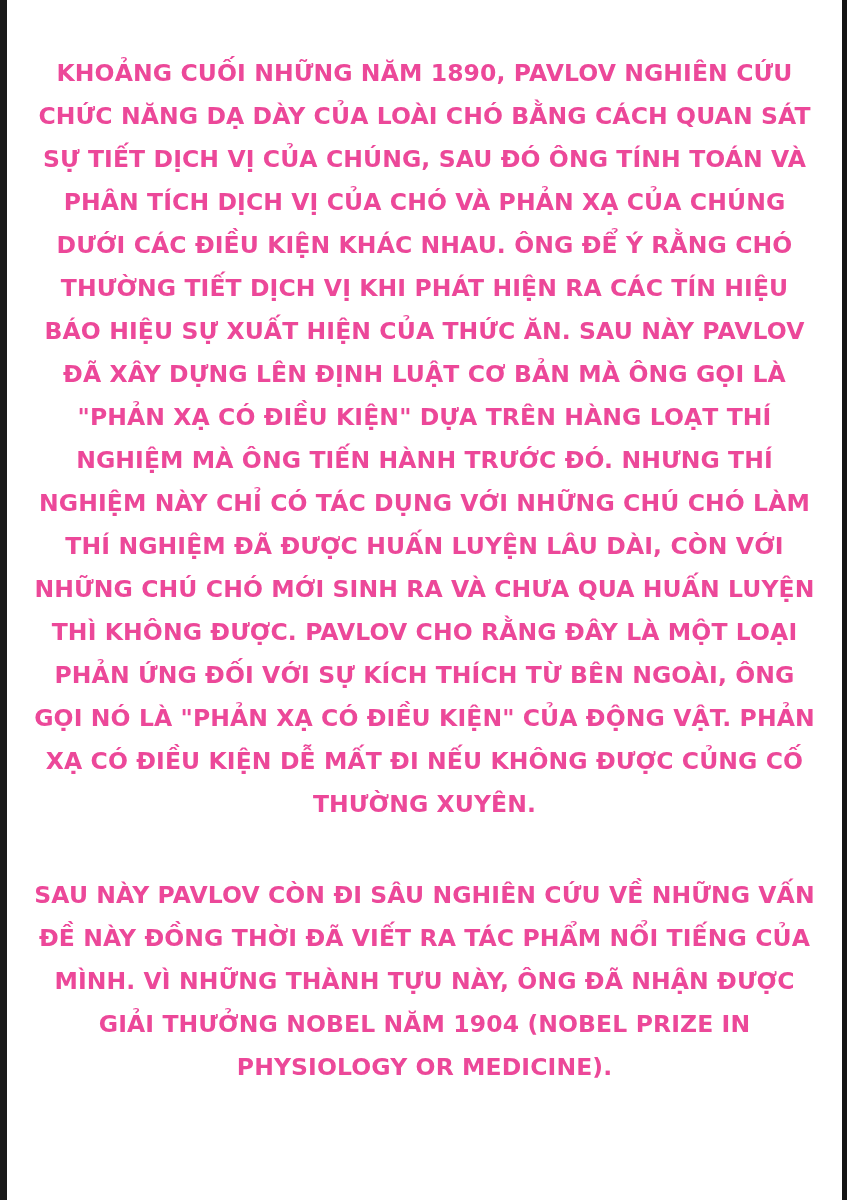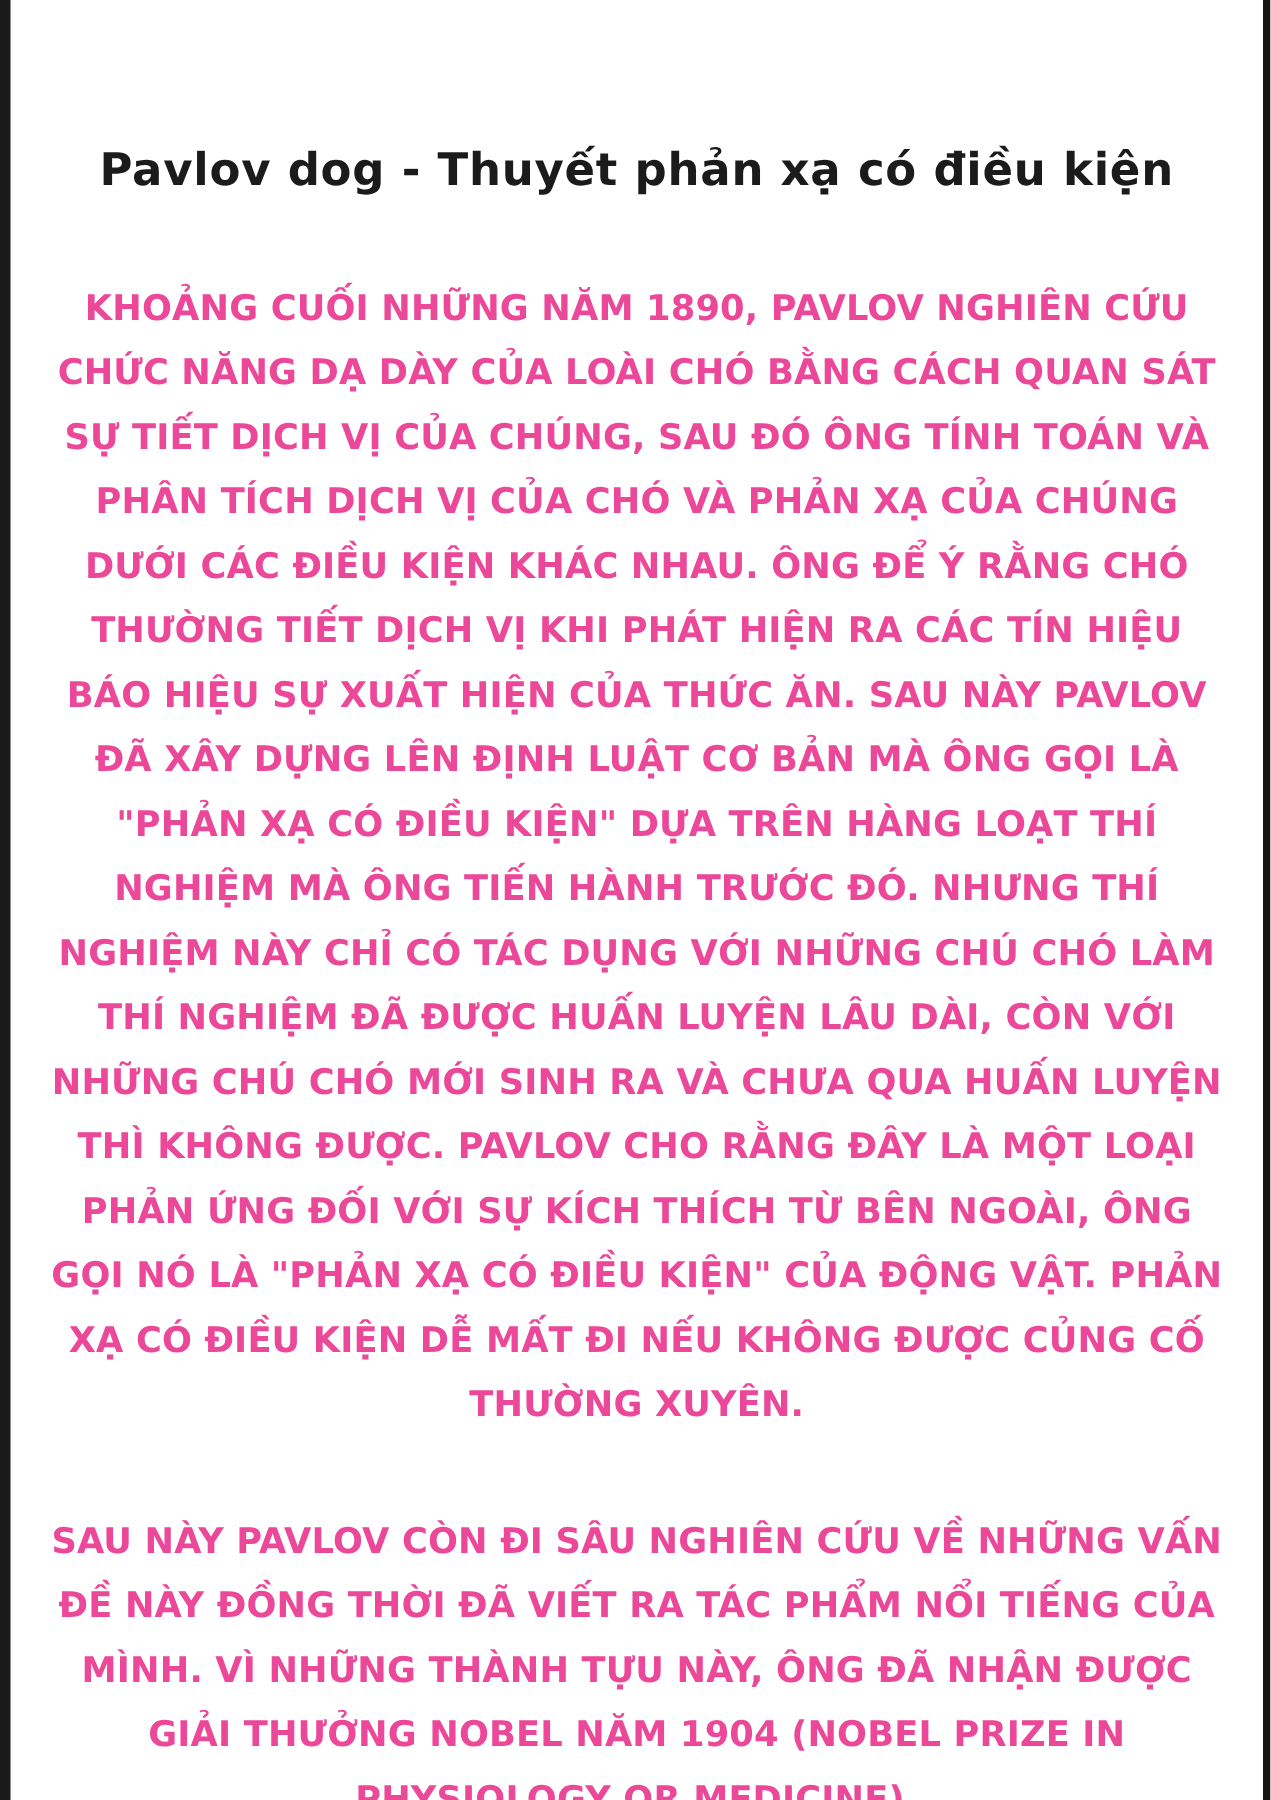--- a/index.html
+++ b/index.html
@@ -74,20 +74,19 @@
 </head>
 <body>
 
 <div class="page">
 
   <div class="edge-left"></div>
   <div class="edge-right"></div>
 
   <div class="content">
 
-    <h1 class="title">Pavlov dog - Thuyết phản xạ có điều kiện</h1>
 
     <p class="body-block" id="para-1">Khoảng cuối những năm 1890, Pavlov nghiên cứu chức năng dạ dày của loài chó bằng cách quan sát sự tiết dịch vị của chúng, sau đó ông tính toán và phân tích dịch vị của chó và phản xạ của chúng dưới các điều kiện khác nhau. Ông để ý rằng chó thường tiết dịch vị khi phát hiện ra các tín hiệu báo hiệu sự xuất hiện của thức ăn. Sau này Pavlov đã xây dựng lên định luật cơ bản mà ông gọi là "phản xạ có điều kiện" dựa trên hàng loạt thí nghiệm mà ông tiến hành trước đó. Nhưng thí nghiệm này chỉ có tác dụng với những chú chó làm thí nghiệm đã được huấn luyện lâu dài, còn với những chú chó mới sinh ra và chưa qua huấn luyện thì không được. Pavlov cho rằng đây là một loại phản ứng đối với sự kích thích từ bên ngoài, ông gọi nó là "phản xạ có điều kiện" của động vật. Phản xạ có điều kiện dễ mất đi nếu không được củng cố thường xuyên.</p>
 
     <p class="body-block" id="para-2">Sau này Pavlov còn đi sâu nghiên cứu về những vấn đề này đồng thời đã viết ra tác phẩm nổi tiếng của mình. Vì những thành tựu này, ông đã nhận được giải thưởng Nobel năm 1904 (Nobel Prize in Physiology or Medicine).</p>
 
   </div>
 </div>
 
 </body></html>

